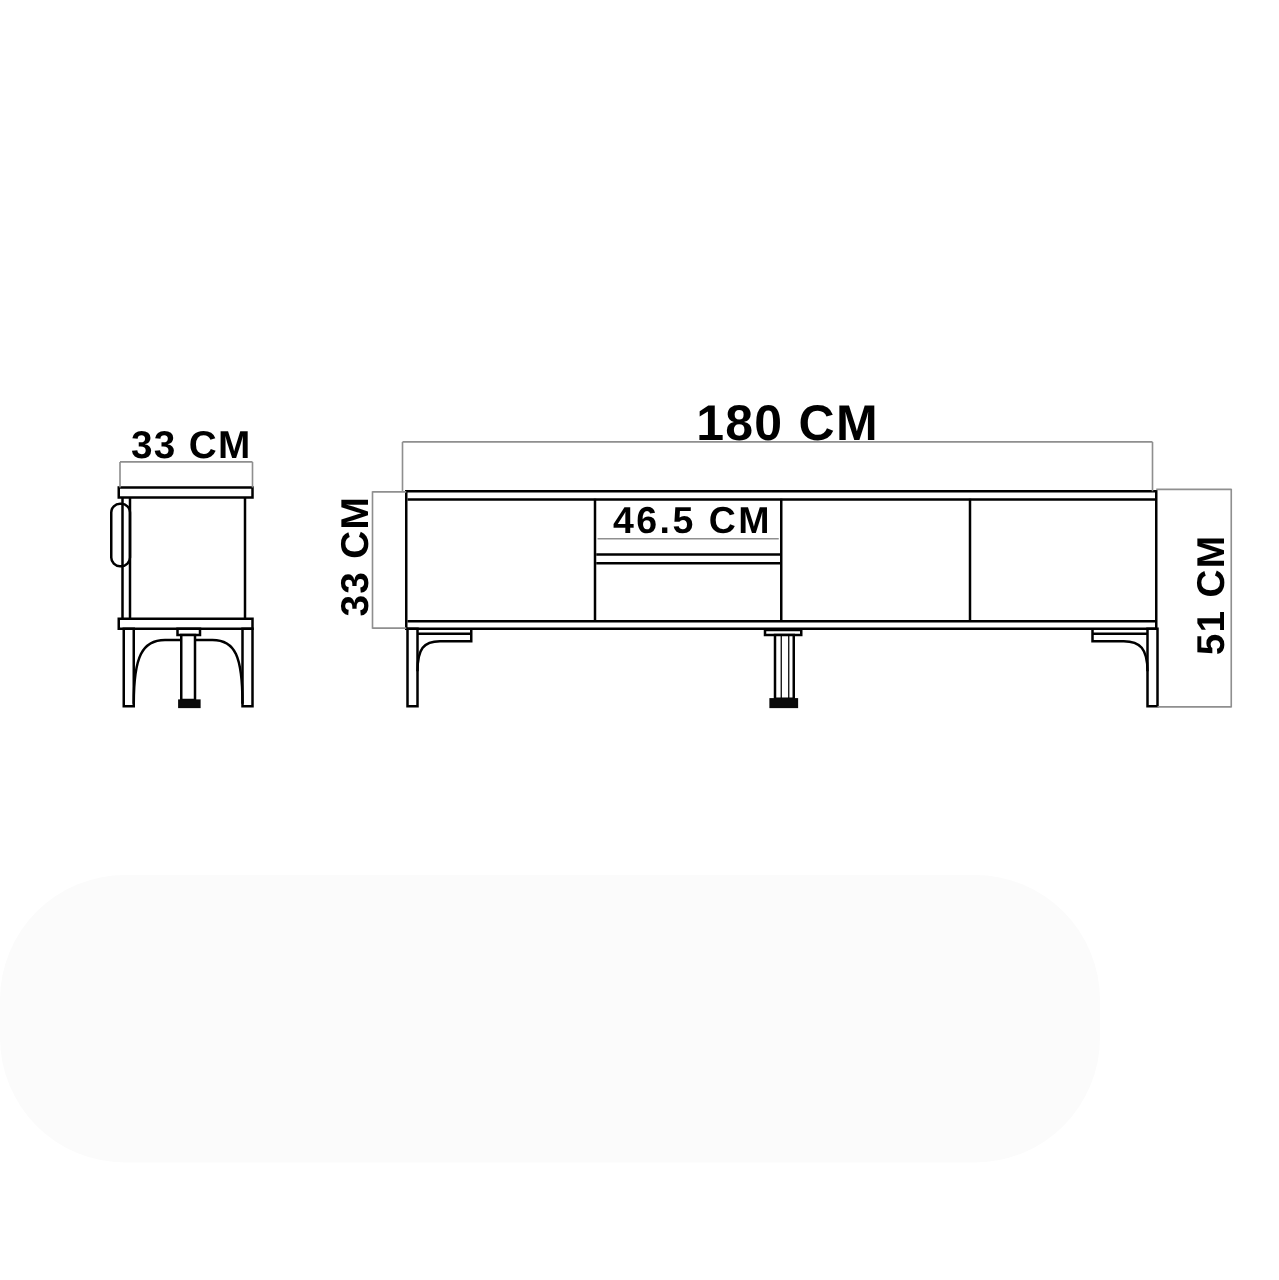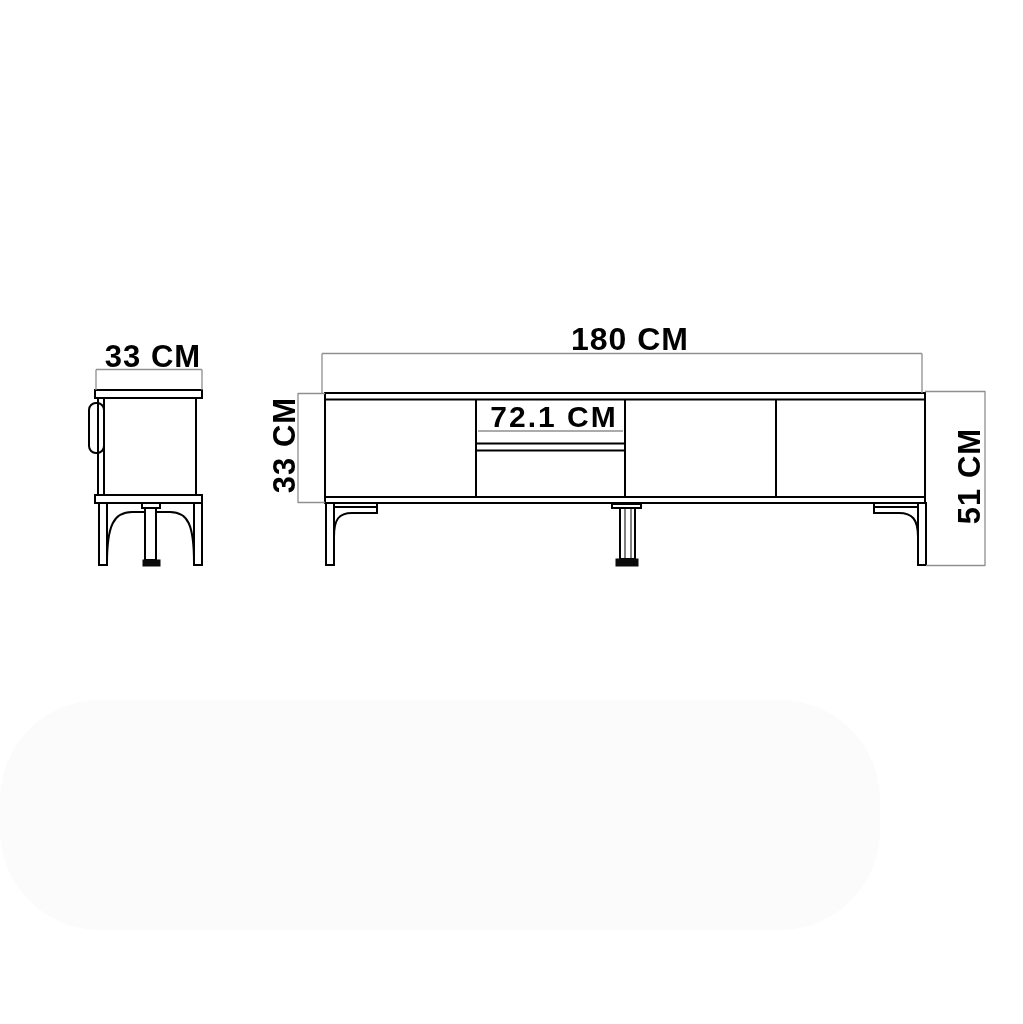--- a/index.html
+++ b/index.html
@@ -102,21 +102,21 @@
       <path class="dim" d="M298 393 V503 M298 393.5 H325 M298 502.5 H325"></path>
 
       <line class="dim" x1="478" y1="431" x2="623" y2="431"></line>
 
       <path class="dim" d="M985 391 V566 M925 391.5 H985 M926 565.5 H985"></path>
     </g>
   </svg>
 
   <div class="dim-label" style="left:153px;top:356px;">33 CM</div>
 
-  <div class="dim-label" style="left:630px;top:339px;font-size:32px;">180 CM</div>
+  <div class="dim-label" style="left:630px;top:339px;font-size:40px;">180 CM</div>
 
   <div class="dim-label vertical" style="left:284px;top:445px;">33 CM</div>
 
-  <div class="dim-label" style="left:554px;top:417px;font-size:30px;letter-spacing:2px;">72.1 CM</div>
+  <div class="dim-label" style="left:554px;top:417px;font-size:30px;letter-spacing:2px;">46.5 CM</div>
 
   <div class="dim-label vertical" style="left:969px;top:476px;">51 CM</div>
 
 </div>
 
 </body></html>

